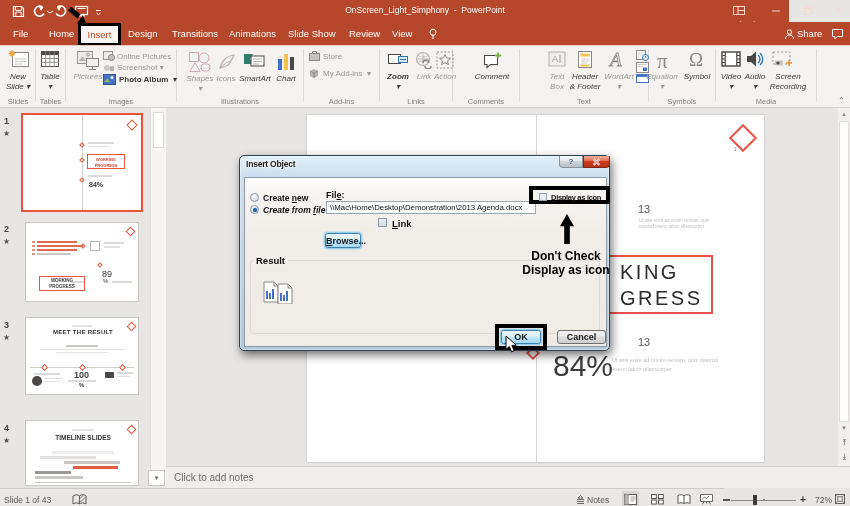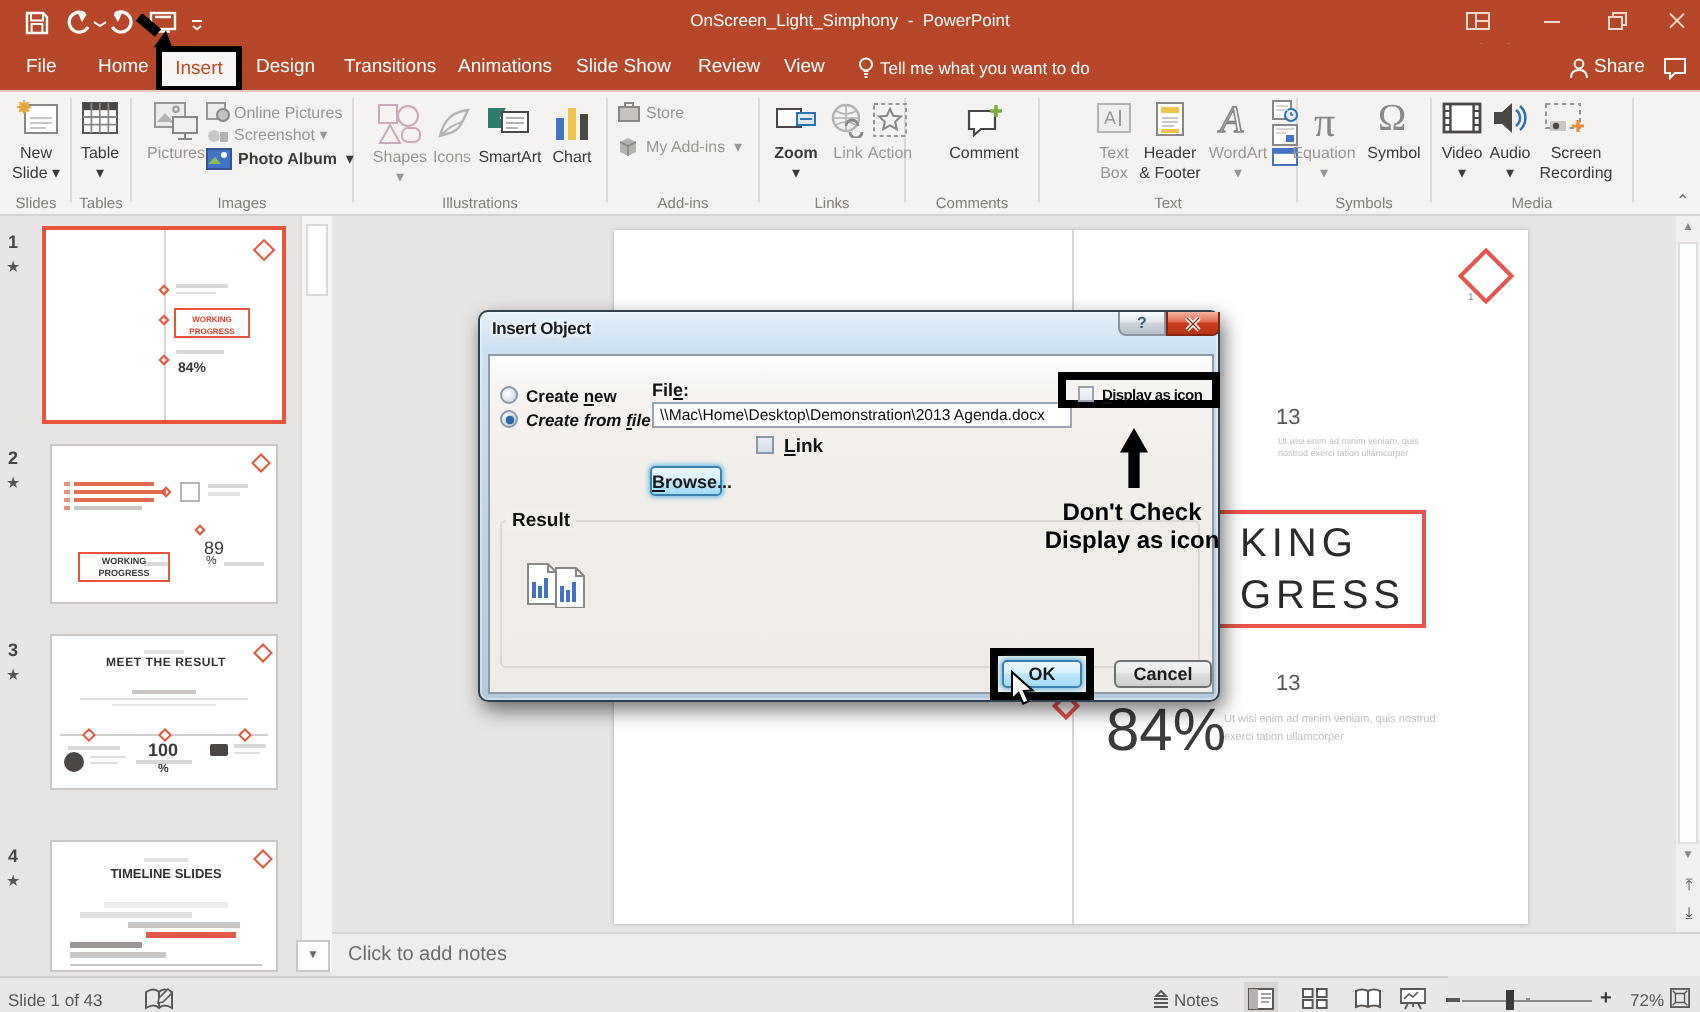--- a/index.html
+++ b/index.html
@@ -1,29 +1,29 @@
 <!DOCTYPE html>
 <html><head>
 <meta charset="utf-8">
 <style>
   * { margin:0; padding:0; box-sizing:border-box; }
   html,body { width:850px; height:506px; overflow:hidden; }
   body { font-family:"Liberation Sans", sans-serif; position:relative; background:#E8E6E4; }
   .abs { position:absolute; }
 
   
-  #titlebar { position:absolute; left:0; top:0; width:850px; height:22px; background:#B7472A; color:#fff; }
+  #titlebar { position:absolute; left:0; top:0; width:789px; height:22px; background:#B7472A; color:#fff; }
   #tabbar { position:absolute; left:0; top:22px; width:850px; height:23px; background:#B7472A; color:#fff; }
   .tab { position:absolute; top:0; height:23px; line-height:24px; font-size:9.5px; color:#fff; }
 
   
   #ribbon { position:absolute; left:0; top:45px; width:850px; height:63px; background:#F5F3F1; border-bottom:1px solid #D5D2CF; border-top:1px solid #E8C7BC; }
   .rsep { position:absolute; top:3px; height:52px; width:1px; background:#DCD9D6; }
   .rlabel { position:absolute; top:51px; font-size:7.5px; color:#837F7B; text-align:center; }
-  .btnlabel { position:absolute; font-size:8px; color:#3E3B38; text-align:center; line-height:9.5px; }
+  .btnlabel { position:absolute; font-size:8px; color:#3E3B38; text-align:center; line-height:9.5px;font-style:italic; }
   .gray { color:#9B9894; }
   .smalltxt { position:absolute; font-size:8px; color:#3E3B38; }
   .graytxt { position:absolute; font-size:8px; color:#9B9894; }
 
   
   #panel { position:absolute; left:0; top:108px; width:150px; height:378px; background:#E8E6E4; }
   #panelscroll { position:absolute; left:150px; top:108px; width:16px; height:378px; background:#F7F5F3; border-left:1px solid #E0DDDA; }
   #canvas { position:absolute; left:166px; top:108px; width:672px; height:358px; background:#E8E6E4;margin-left:30px; }
   #slide { position:absolute; left:111px; top:7px; width:457px; height:347px; background:#fff; box-shadow:0 0 2px rgba(0,0,0,0.25); }
   #vscroll { position:absolute; left:838px; top:108px; width:12px; height:358px; background:#F2F0EE; }
@@ -94,21 +94,20 @@
   <div class="tab" style="left:13px;">File</div>
   <div class="tab" style="left:49px;">Home</div>
   <div class="abs" style="left:78px;top:1px;width:43px;height:23px;background:#F8F6F4;border:3px solid #000;"></div>
   <div class="abs" style="left:78px;top:1px;width:43px;height:23px;line-height:23px;text-align:center;font-size:9.5px;color:#C24A21;">Insert</div>
   <div class="tab" style="left:128px;">Design</div>
   <div class="tab" style="left:172px;">Transitions</div>
   <div class="tab" style="left:229px;">Animations</div>
   <div class="tab" style="left:288px;">Slide Show</div>
   <div class="tab" style="left:349px;">Review</div>
   <div class="tab" style="left:392px;">View</div>
-  <div class="tab" style="left:440px;font-size:8.5px;">Tell me what you want to do</div>
   <svg class="abs" style="left:428px;top:6px" width="10" height="12" viewBox="0 0 10 12">
       <circle cx="5" cy="4.2" r="3" stroke="#fff" fill="none" stroke-width="1"></circle>
       <path d="M3.8 7.5 h2.4 M4 9 h2 M4.3 10.5 h1.4" stroke="#fff" stroke-width="1"></path>
     </svg>
   <div class="tab" style="left:797px;">Share</div>
   <svg class="abs" style="left:784px;top:7px" width="11" height="11" viewBox="0 0 11 11">
       <circle cx="5.5" cy="3" r="2.2" stroke="#fff" fill="none" stroke-width="1"></circle>
       <path d="M1.5 10 c0-2.8 1.8-4 4-4 s4 1.2 4 4" stroke="#fff" fill="none" stroke-width="1"></path>
     </svg>
   <svg class="abs" style="left:831px;top:6px" width="13" height="12" viewBox="0 0 13 12">

